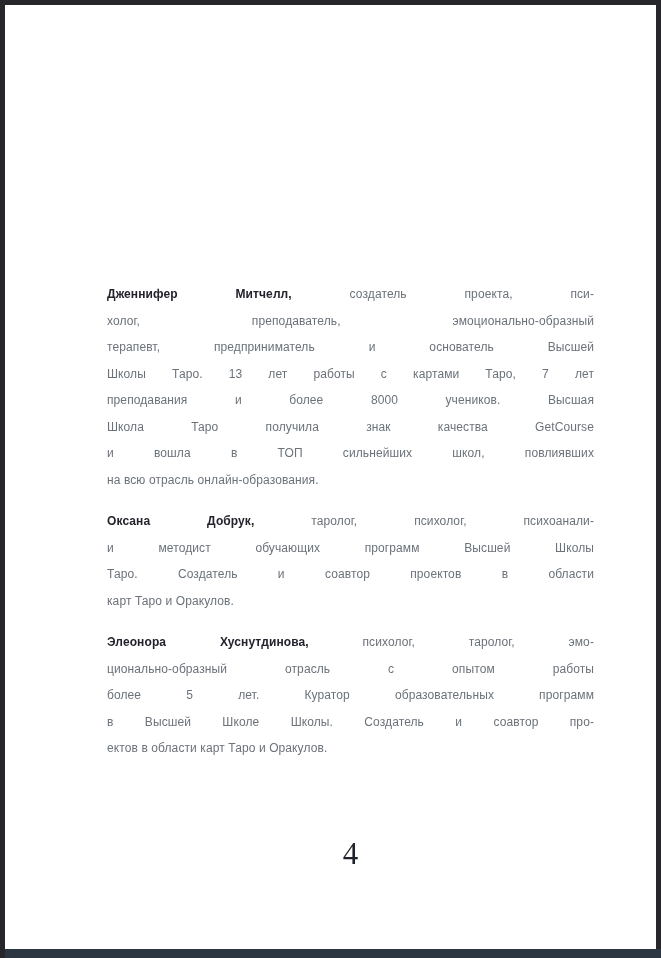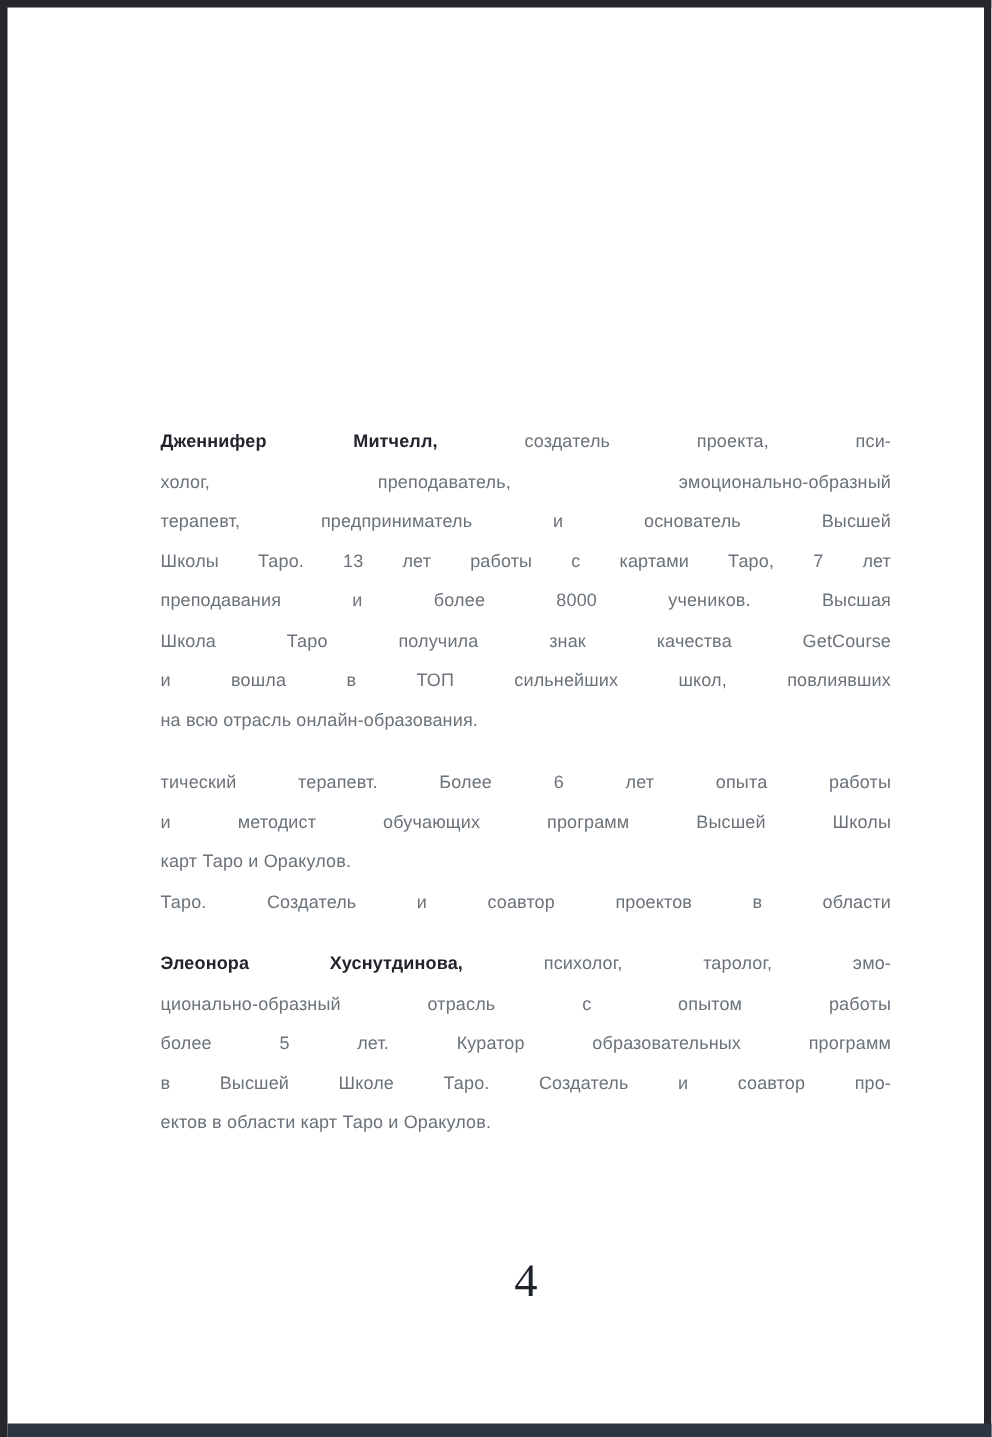--- a/index.html
+++ b/index.html
@@ -83,31 +83,31 @@
       <span class="line jl">холог, преподаватель, эмоционально-образный</span>
       <span class="line jl">терапевт, предприниматель и основатель Высшей</span>
       <span class="line jl">Школы Таро. 13 лет работы с картами Таро, 7 лет</span>
       <span class="line jl">преподавания и более 8000 учеников. Высшая</span>
       <span class="line jl">Школа Таро получила знак качества GetCourse</span>
       <span class="line jl">и вошла в ТОП сильнейших школ, повлиявших</span>
       <span class="line last">на всю отрасль онлайн-образования.</span>
     </p>
 
     <p class="para">
-      <span class="line jl">тический терапевт. Более 6 лет опыта работы</span>
+      <span class="line jl"><b class="name">Оксана Добрук,</b> <span>таролог, психолог, психоанали-</span></span>
       <span class="line jl">и методист обучающих программ Высшей Школы</span>
+      <span class="line jl">Таро. Создатель и соавтор проектов в области</span>
       <span class="line last">карт Таро и Оракулов.</span>
-      <span class="line jl">Таро. Создатель и соавтор проектов в области</span>
     </p>
 
     <p class="para">
       <span class="line jl"><b class="name">Элеонора Хуснутдинова,</b> <span>психолог, таролог, эмо-</span></span>
       <span class="line jl">ционально-образный отрасль с опытом работы</span>
       <span class="line jl">более 5 лет. Куратор образовательных программ</span>
-      <span class="line jl">в Высшей Школе Таро. Создатель и соавтор про-</span>
+      <span class="line jl">в Высшей Школе Школы. Создатель и соавтор про-</span>
       <span class="line last">ектов в области карт Таро и Оракулов.</span>
     </p>
 
   </div>
 
   <div class="page-number">4</div>
 
   <div class="bottom-border"></div>
 </div>
 

